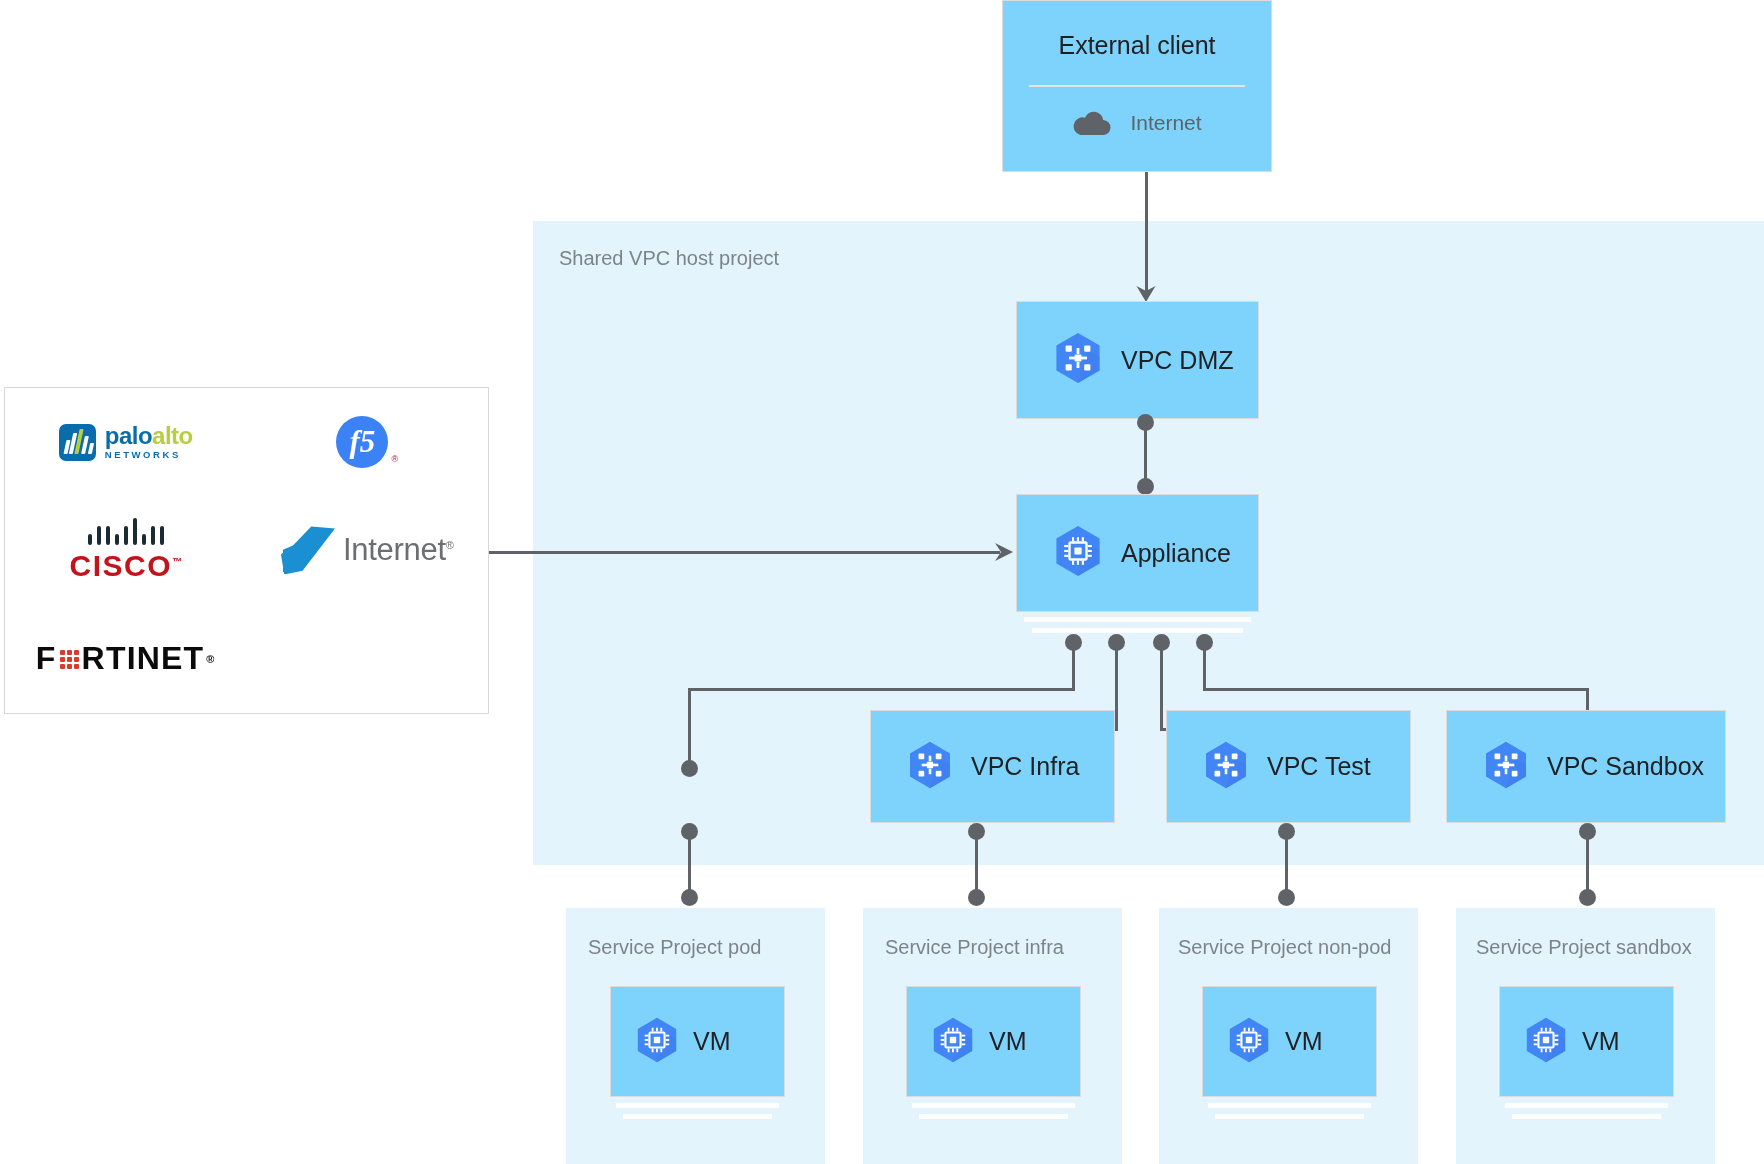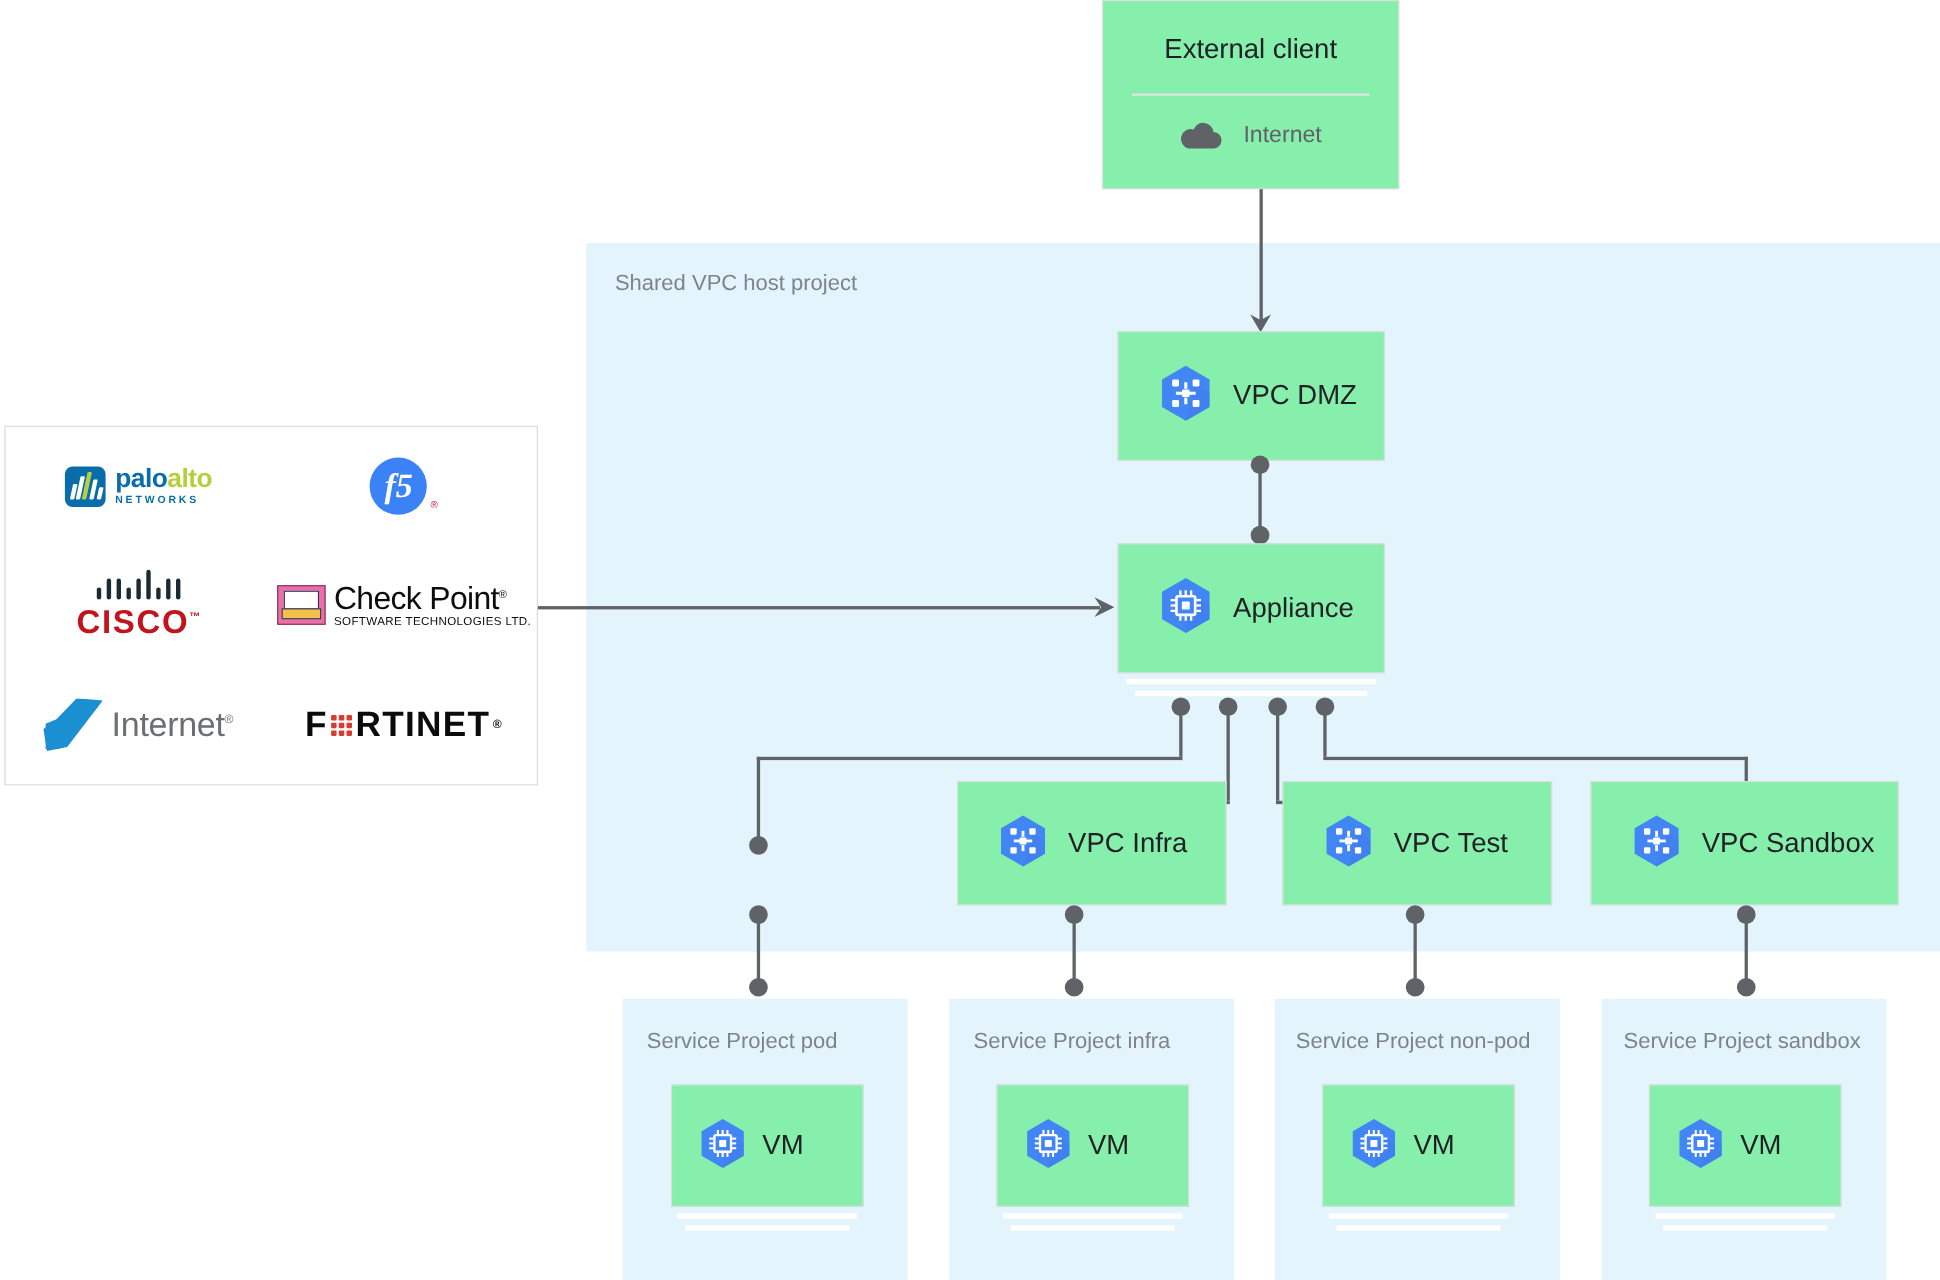--- a/index.html
+++ b/index.html
@@ -16,21 +16,21 @@
     position: relative;
     width: 1764px;
     height: 1164px;
     background: #ffffff;
     overflow: hidden;
   }
 
   
   .card {
     position: absolute;
-    background: #86efac;
+    background: #7dd3fc;
     border: 1px solid #dcdcdc;
     box-sizing: border-box;
   }
   .region {
     position: absolute;
     background: #e3f4fd;
     box-sizing: border-box;
   }
   .region-label {
     position: absolute;
@@ -598,32 +598,20 @@
               <i style="height:19px;"></i>
               <i style="height:27px;"></i>
             <i style="height:11px;"></i>
               <i style="height:19px;"></i>
               <i style="height:19px;"></i>
           </div>
           <div class="cisco-word"><span>CISCO</span><sup>™</sup></div>
         </div>
       </div>
 
-      <div class="logo-cell">
-        <div class="cp">
-          <div class="cp-mark">
-            <div class="scr"></div>
-              <div class="base"></div>
-          </div>
-          <div class="cp-text">
-            <div class="cp-word"><span>Check Point</span><sup>®</sup></div>
-            <div class="cp-sub">SOFTWARE TECHNOLOGIES LTD.</div>
-          </div>
-        </div>
-      </div>
 
       <div class="logo-cell">
         <div class="bc">
           <div class="bc-mark">
             <div class="fin"></div>
               <div class="fin2"></div>
           </div>
           <div class="bc-word"><span>Internet</span><sup>®</sup></div>
         </div>
       </div>

